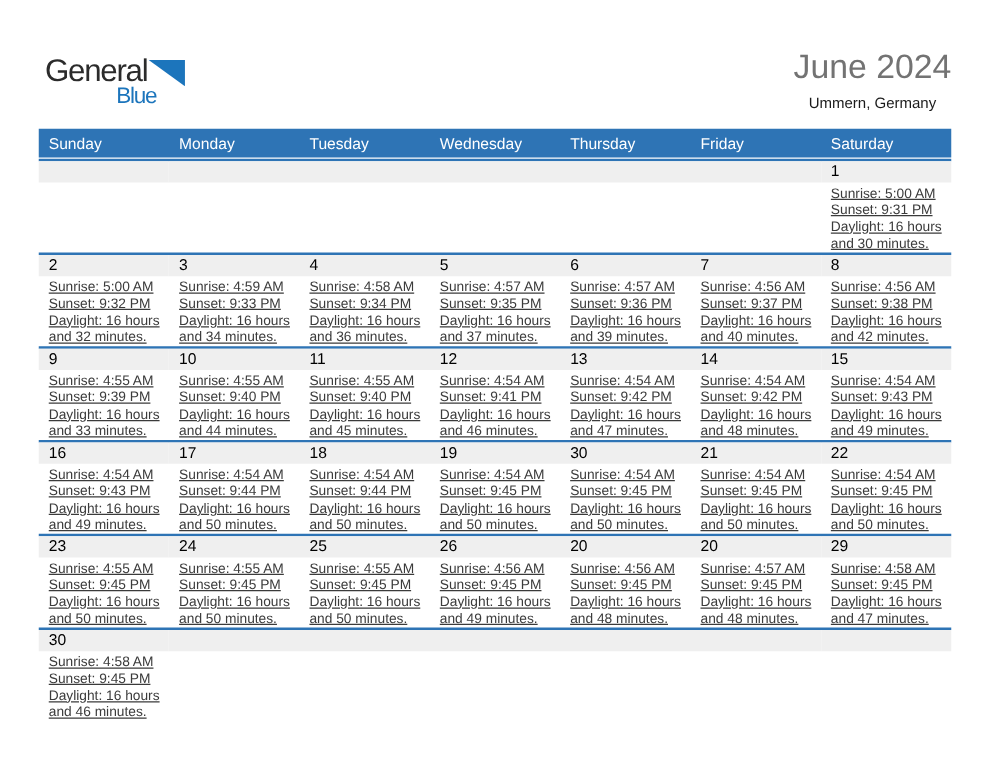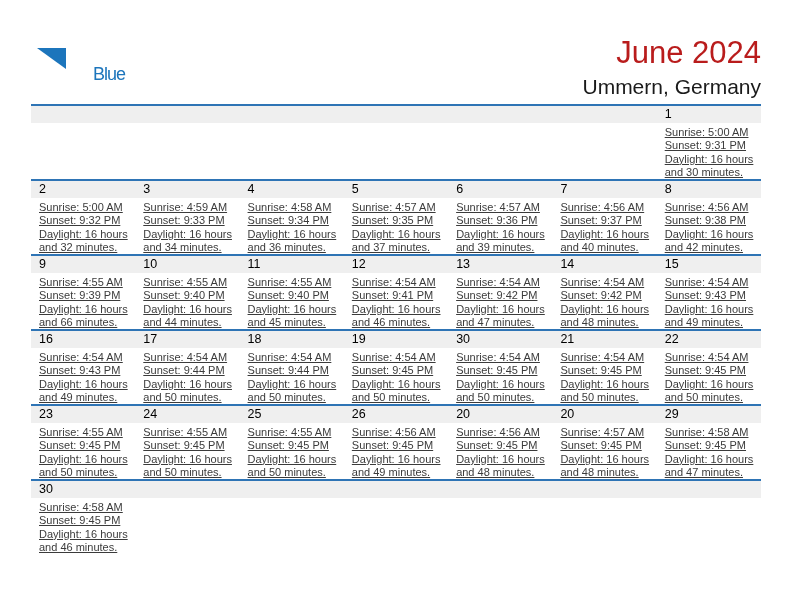--- a/index.html
+++ b/index.html
@@ -23,22 +23,22 @@
     background: #1c75bc;
     clip-path: polygon(0 0, 100% 0, 100% 100%);
   }
   .logo-blue {
     font-size: 18px; letter-spacing: -1px; color: #1c75bc;
     line-height: 25px; margin-left: 57px; margin-top: -7px;
   }
 
   
   .titles { position: absolute; right: 31px; top: 38px; text-align: right; }
-  .cal-title { font-size: 31px; color: #b91c1c; line-height: 30px; }
-  .cal-subtitle { font-size: 21px; color: #1a1a1a; margin-top: 7px; }
+  .cal-title { font-size: 27px; color: #737373; line-height: 30px; }
+  .cal-subtitle { font-size: 12px; color: #1a1a1a; margin-top: 7px; text-align: center; }
 
   
   .calendar { position: absolute; left: 31px; top: 103px; width: 730px; }
   .weekday-row {
     display: flex; background: #2e74b5; height: 23px; align-items: center;
   }
   .weekday-cell {
     flex: 1 1 0; color: #ffffff; font-size: 12.5px; padding-left: 8px;
     white-space: nowrap; overflow: hidden;
   }
@@ -56,31 +56,41 @@
     color: #3b3b3b; white-space: nowrap; overflow: hidden; text-decoration: underline;
   }
 </style>
 </head>
 <body>
 
 <div class="page">
 
   <div class="logo">
     <div class="logo-line1">
+      <span class="logo-general">General</span>
       <span class="logo-triangle"></span>
     </div>
     <div class="logo-blue">Blue</div>
   </div>
 
   <div class="titles">
     <div class="cal-title">June 2024</div>
     <div class="cal-subtitle">Ummern, Germany</div>
   </div>
 
   <div class="calendar">
+    <div class="weekday-row">
+      <div class="weekday-cell">Sunday</div>
+      <div class="weekday-cell">Monday</div>
+      <div class="weekday-cell">Tuesday</div>
+      <div class="weekday-cell">Wednesday</div>
+      <div class="weekday-cell">Thursday</div>
+      <div class="weekday-cell">Friday</div>
+      <div class="weekday-cell">Saturday</div>
+    </div>
     <div class="weeks">
         <div class="week-row">
           <div class="day-cell">
             <div class="day-num"></div>
             <div class="day-details"></div>
           </div>
           <div class="day-cell">
             <div class="day-num"></div>
             <div class="day-details"></div>
           </div>
@@ -175,21 +185,21 @@
             </div>
           </div>
         </div>
         <div class="week-row">
           <div class="day-cell">
             <div class="day-num">9</div>
             <div class="day-details">
               <div>Sunrise: 4:55 AM</div>
               <div>Sunset: 9:39 PM</div>
               <div>Daylight: 16 hours</div>
-              <div>and 66 minutes.</div>
+              <div>and 33 minutes.</div>
             </div>
           </div>
           <div class="day-cell">
             <div class="day-num">10</div>
             <div class="day-details">
               <div>Sunrise: 4:55 AM</div>
               <div>Sunset: 9:40 PM</div>
               <div>Daylight: 16 hours</div>
               <div>and 44 minutes.</div>
             </div>

